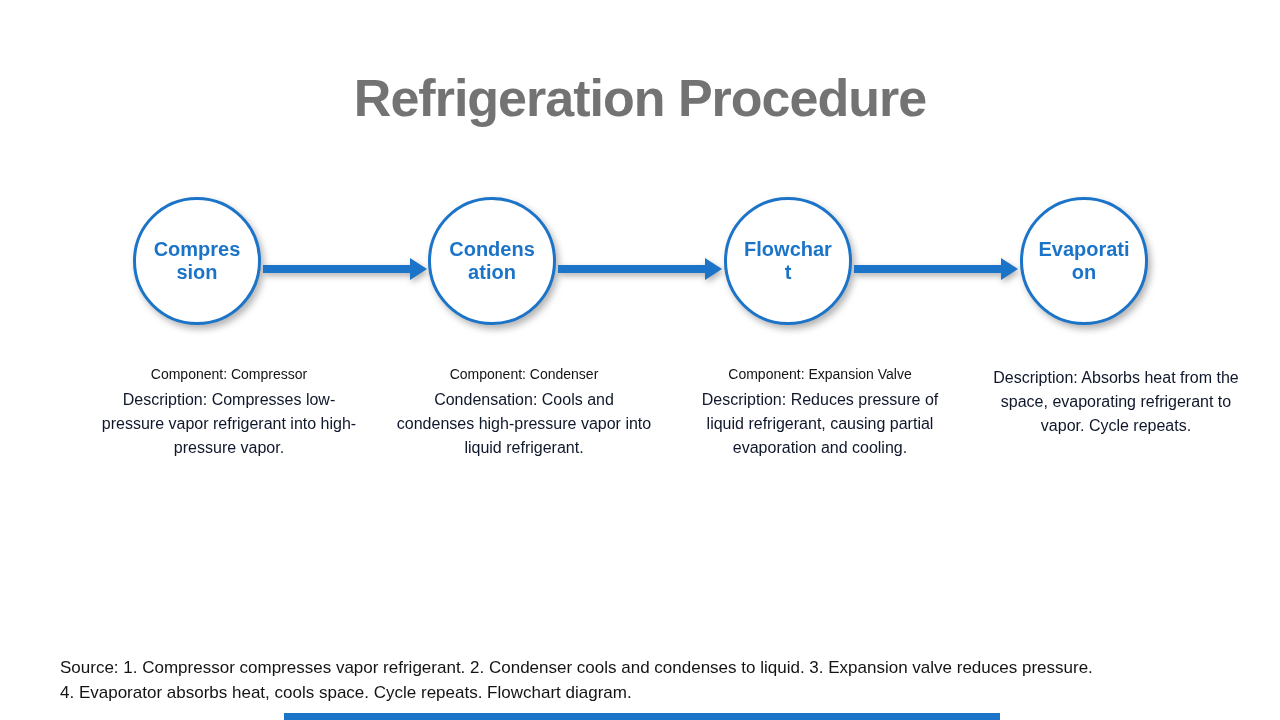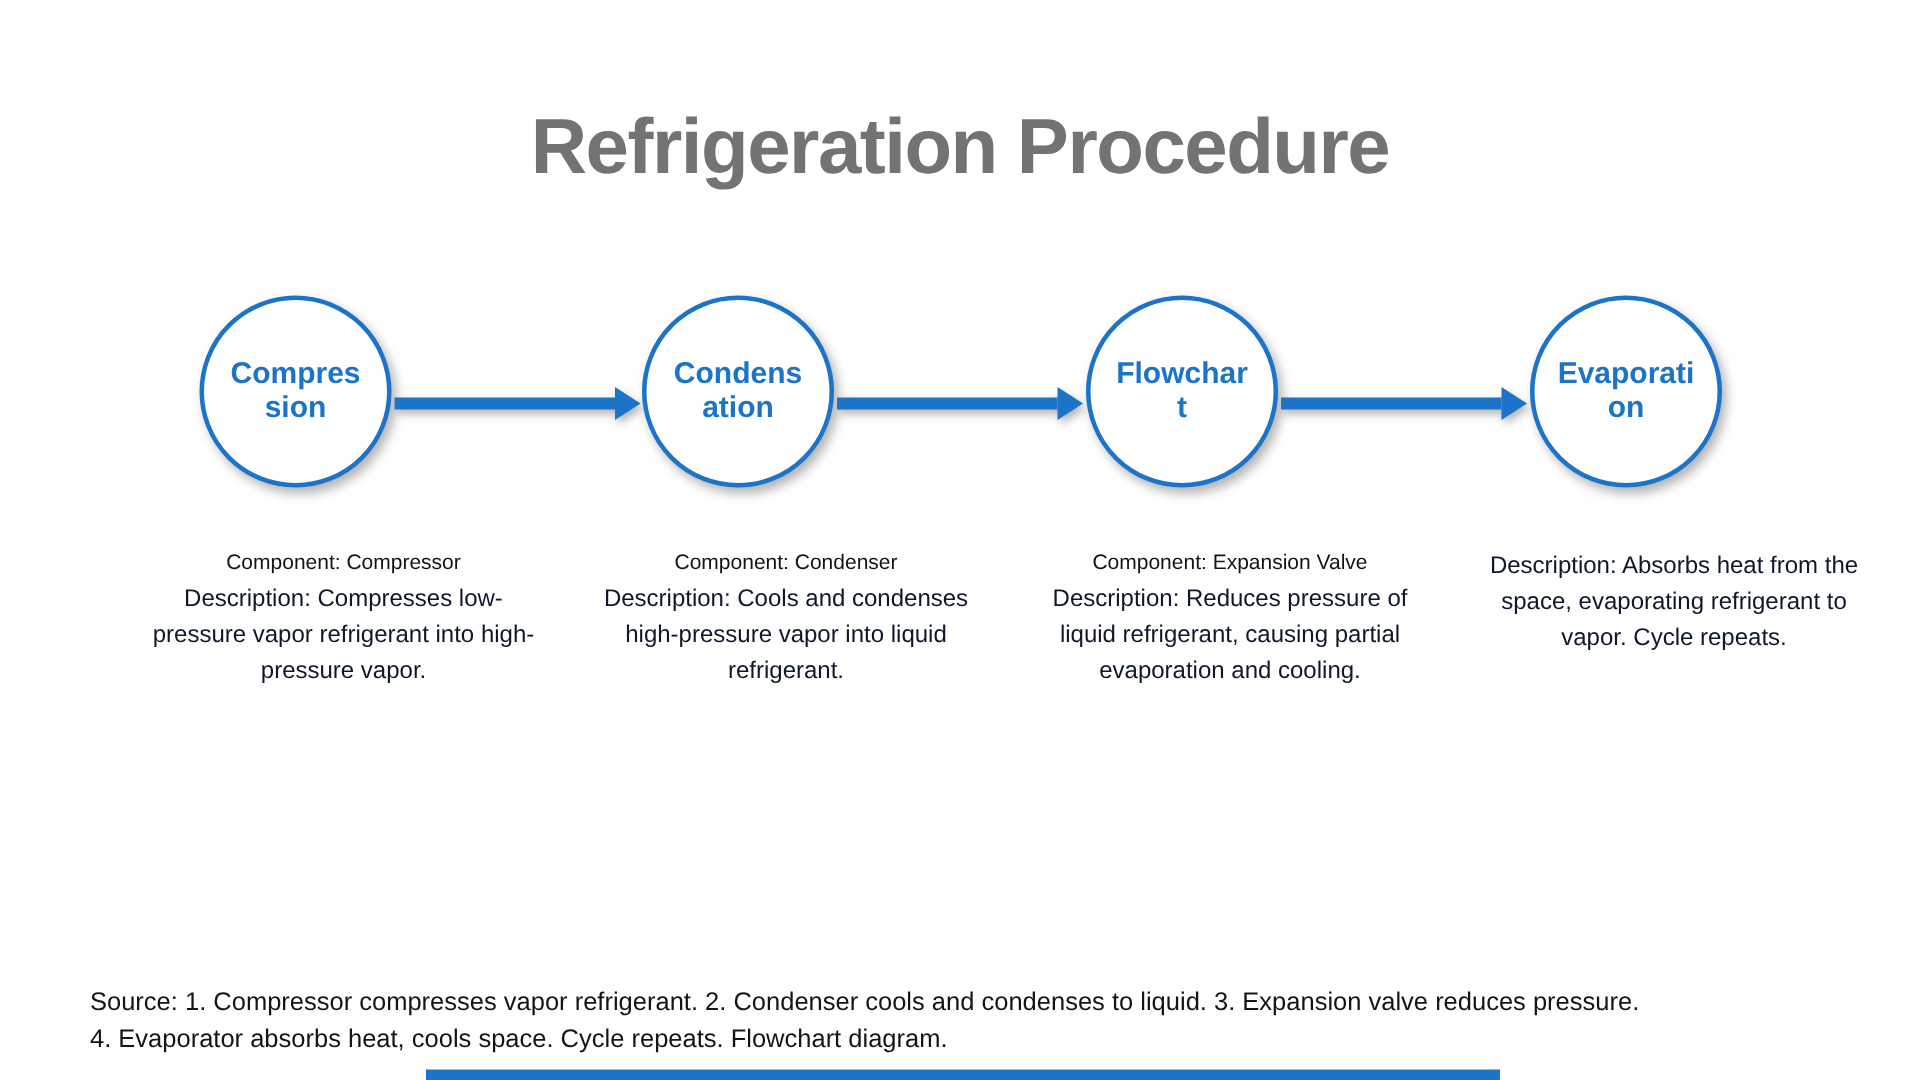--- a/index.html
+++ b/index.html
@@ -162,21 +162,21 @@
 
   </div>
 
   <div class="detail detail-1">
     <div class="component">Component: Compressor</div>
     <div class="description">Description: Compresses low-pressure vapor refrigerant into high-pressure vapor.</div>
   </div>
 
   <div class="detail detail-2">
     <div class="component">Component: Condenser</div>
-    <div class="description">Description: Cools and condenses high-pressure vapor into liquid refrigerant.</div>
+    <div class="description">Condensation: Cools and condenses high-pressure vapor into liquid refrigerant.</div>
   </div>
 
   <div class="detail detail-3">
     <div class="component">Component: Expansion Valve</div>
     <div class="description">Description: Reduces pressure of liquid refrigerant, causing partial evaporation and cooling.</div>
   </div>
 
   <div class="detail detail-4">
     <div class="description">Description: Absorbs heat from the space, evaporating refrigerant to vapor. Cycle repeats.</div>
   </div>

